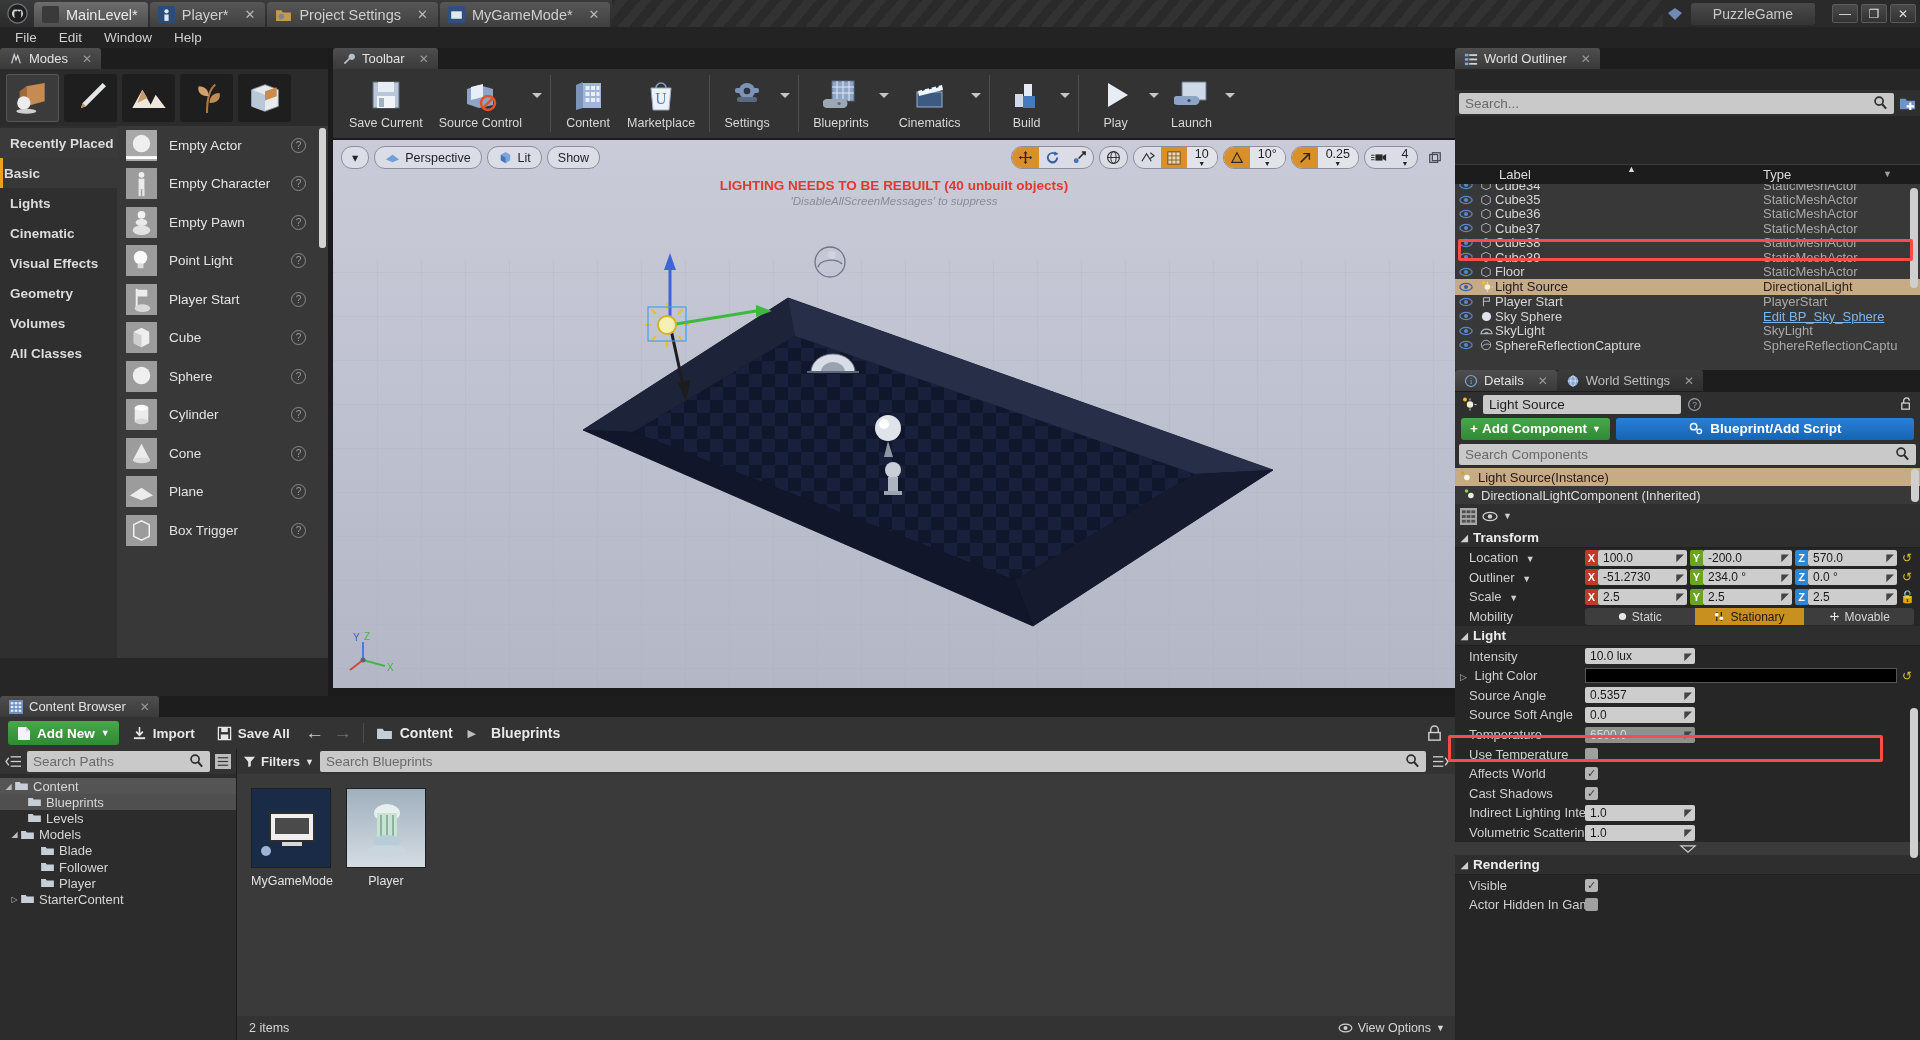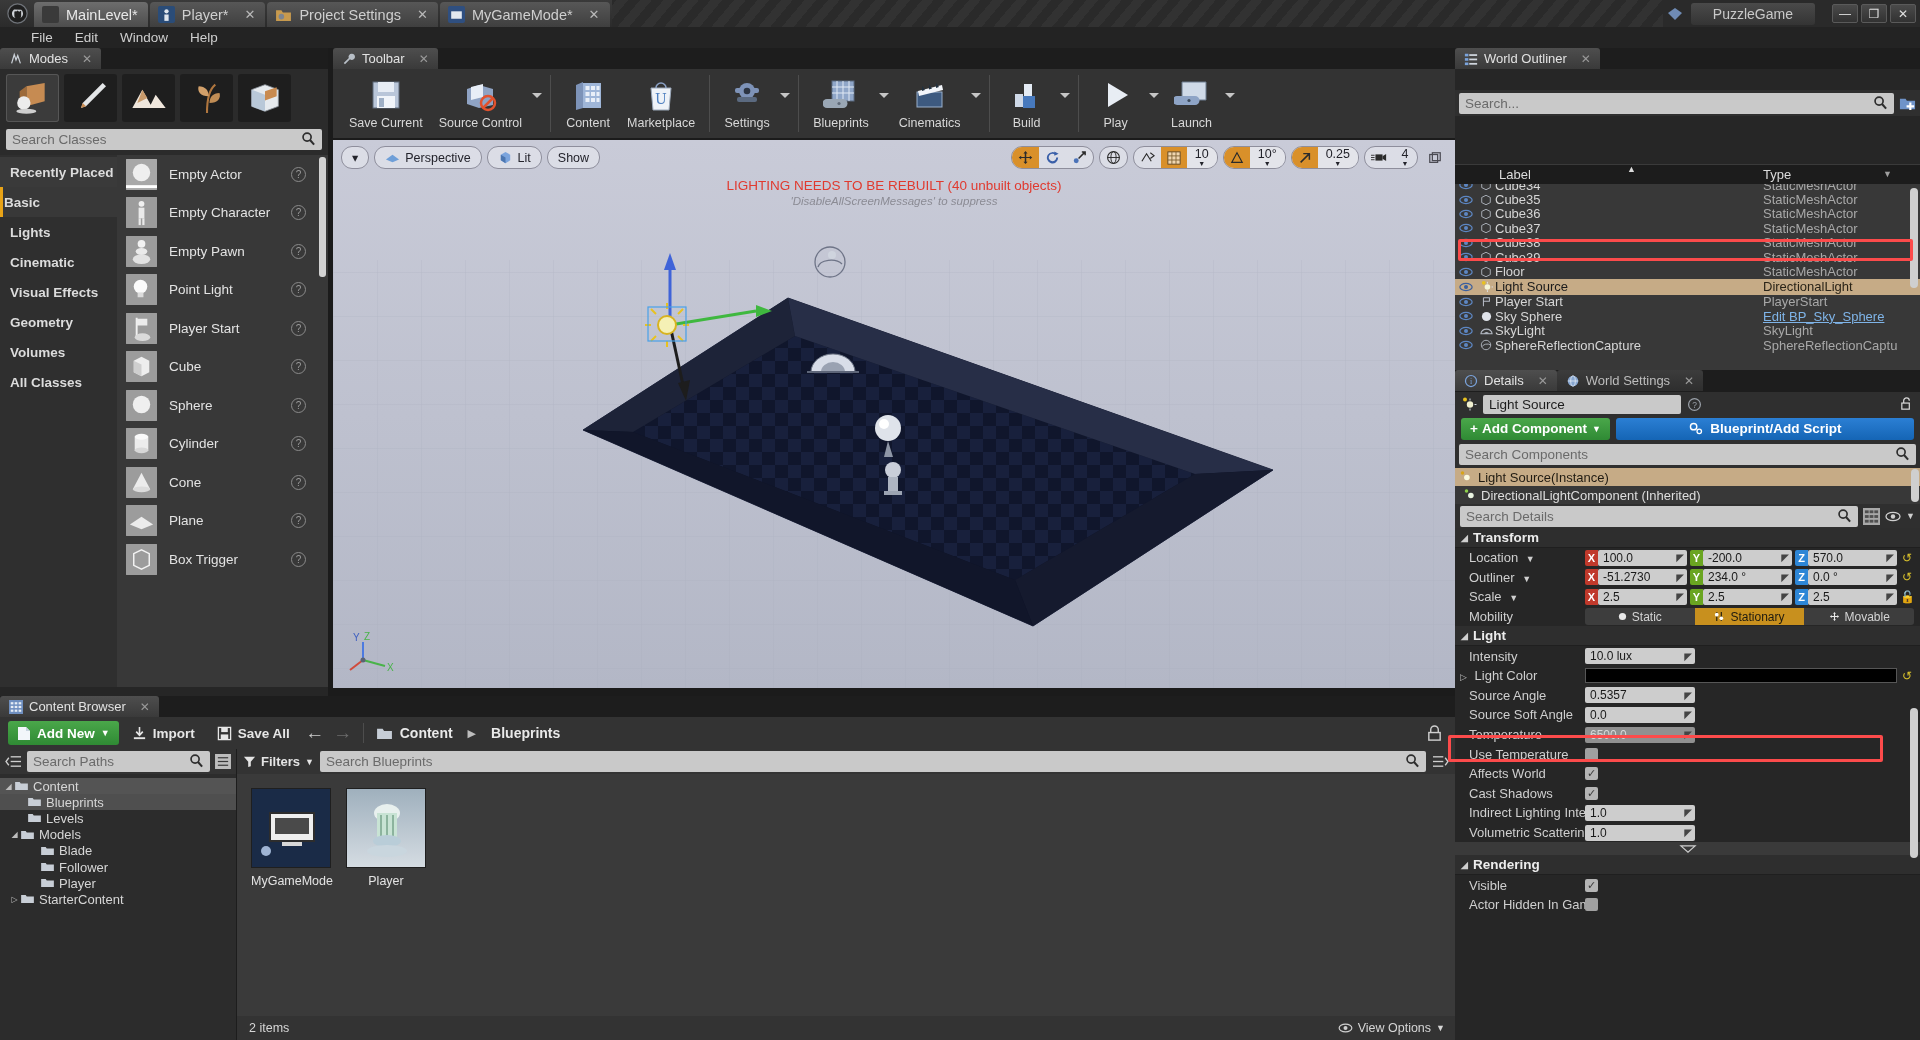--- a/index.html
+++ b/index.html
@@ -26,21 +26,21 @@
   .proj-badge { display:flex; align-items:center; height:21px; padding:0 14px 0 4px; }
   .proj-badge .dia { width:16px; height:16px; margin-right:8px; }
   .proj-name { background:linear-gradient(#4a4a4a,#343434); border-radius:3px; padding:3px 22px;
     color:#c9c9c9; font-size:14px; }
   .wbtn { width:26px; height:19px; margin-left:3px; background:linear-gradient(#4a4a4a,#323232);
     border:1px solid #5a5a5a; border-radius:2px; color:#e0e0e0; font-size:12px;
     display:flex; align-items:center; justify-content:center; }
 
   
   .menubar { position:absolute; left:0; top:27px; width:1920px; height:21px; background:#232323;
-    display:flex; align-items:center; padding-left:20px; }
+    display:flex; align-items:center; padding-left:4px; }
   .menubar .mi { padding:1px 11px; font-size:13.5px; color:#cfcfcf; }
 
   
   .ptab { height:21px; display:inline-flex; align-items:center; padding:0 9px;
     background:linear-gradient(#4e4e4e,#3a3a3a); border-top-left-radius:3px; border-top-right-radius:3px;
     font-size:13px; color:#e2e2e2; }
   .ptab.dim { background:linear-gradient(#3c3c3c,#2e2e2e); color:#bdbdbd; }
   .ptab .pi { width:14px;height:14px;margin-right:6px; }
   .ptab .pclose { margin-left:14px; color:#9a9a9a; font-size:12px; }
 
@@ -97,21 +97,21 @@
   .vgrp { height:23px; border:1px solid #8e8e9c; border-radius:11px; background:rgba(235,236,242,.55);
     display:flex; align-items:stretch; overflow:hidden; }
   .vcell { display:flex; align-items:center; justify-content:center; padding:0 6px; min-width:24px;
     font-size:12.5px; color:#23232b; }
   .vcell.on { background:#d9902a; }
   .vcell.lit { background:#e3e4ea; }
   .vnum { flex-direction:column; line-height:1; padding:0 8px; }
   .vnum .n { font-size:12.5px; }
   .vnum .c { font-size:7px; margin-top:-1px; }
   .vp-msg { position:absolute; left:0; right:0; top:38px; text-align:center; z-index:4; }
-  .vp-msg .l1 { color:#e03a2f; font-size:13.5px; font-weight:normal; }
+  .vp-msg .l1 { color:#e03a2f; font-size:13.5px; font-weight:bold; }
   .vp-msg .l2 { color:#8b8b94; font-size:11.5px; font-style:italic; margin-top:2px; }
 
   
   .cbrowser { position:absolute; left:0; top:696px; width:1455px; height:344px; background:#262626; }
   .cbrowser .tabrow { height:21px; background:#1d1d1d; }
   .cb-toolbar { height:32px; background:#333333; display:flex; align-items:center; padding-left:8px; gap:4px; }
   .addnew { background:linear-gradient(#4aa74a,#2f8a34); border-radius:3px; height:24px;
     display:flex; align-items:center; padding:0 9px; color:#fff; font-weight:bold; font-size:13.5px; }
   .addnew .pi { width:14px; height:15px; margin-right:6px; }
   .cb-btn { display:flex; align-items:center; padding:0 9px; height:24px; font-size:13.5px; color:#e6e6e6; font-weight:bold;}
@@ -315,29 +315,20 @@
           </svg>
       </div>
       <div class="mode-btn">
         <svg viewBox="0 0 48 48">
           <path d="M8 14 L24 8 L40 14 L40 34 L24 40 L8 34 Z" fill="#e6eaee" stroke="#8d949c"></path>
           <path d="M24 16 L38 11 L38 22 L24 27 Z" fill="#c98b50"></path>
             <path d="M8 14 L24 20 L24 40 L8 34 Z" fill="#b9c8d8"></path>
           </svg>
       </div>
     </div>
-    <div class="search-row">
-      <div class="ue-search">
-        <span>Search Classes</span>
-        <svg class="mag" width="15" height="15" viewBox="0 0 16 16">
-            <circle cx="6.5" cy="6.5" r="4.3" fill="none" stroke="#2d2d2d" stroke-width="1.8"></circle>
-            <line x1="9.6" y1="9.6" x2="14" y2="14.5" stroke="#2d2d2d" stroke-width="2.2"></line>
-          </svg>
-      </div>
-    </div>
     <div class="modes-body">
       <div class="cat-list">
         <div class="cat hl">Recently Placed</div>
         <div class="cat sel">Basic</div>
         <div class="cat">Lights</div>
         <div class="cat">Cinematic</div>
         <div class="cat">Visual Effects</div>
         <div class="cat">Geometry</div>
         <div class="cat">Volumes</div>
         <div class="cat">All Classes</div>
@@ -1163,27 +1154,20 @@
       <div class="comprow" style="padding-left:8px">
         <svg width="14" height="14" viewBox="0 0 16 16" style="margin-right:4px">
             <circle cx="4" cy="3.5" r="2" fill="#8ccf4a"></circle>
             <circle cx="9" cy="8.5" r="3.2" fill="#e8f3e0"></circle>
           </svg>
         <span>DirectionalLightComponent (Inherited)</span>
       </div>
       <div class="scroll-v" style="top:1px;height:33px;right:1px"></div>
     </div>
     <div class="det-searchrow">
-      <div class="ue-search">
-        <span>Search Details</span>
-        <svg class="mag" width="15" height="15" viewBox="0 0 16 16">
-            <circle cx="6.5" cy="6.5" r="4.3" fill="none" stroke="#2d2d2d" stroke-width="1.8"></circle>
-            <line x1="9.6" y1="9.6" x2="14" y2="14.5" stroke="#2d2d2d" stroke-width="2.2"></line>
-          </svg>
-      </div>
       <svg width="17" height="17" viewBox="0 0 18 18">
           <rect width="18" height="18" fill="#a8a8a8"></rect>
           <g fill="#505050">
             <rect x="2" y="2.5" width="4" height="3"></rect>
             <rect x="7" y="2.5" width="4" height="3"></rect>
             <rect x="12" y="2.5" width="4" height="3"></rect>
             <rect x="2" y="7.5" width="4" height="3"></rect>
             <rect x="7" y="7.5" width="4" height="3"></rect>
             <rect x="12" y="7.5" width="4" height="3"></rect>
             <rect x="2" y="12.5" width="4" height="3"></rect>

